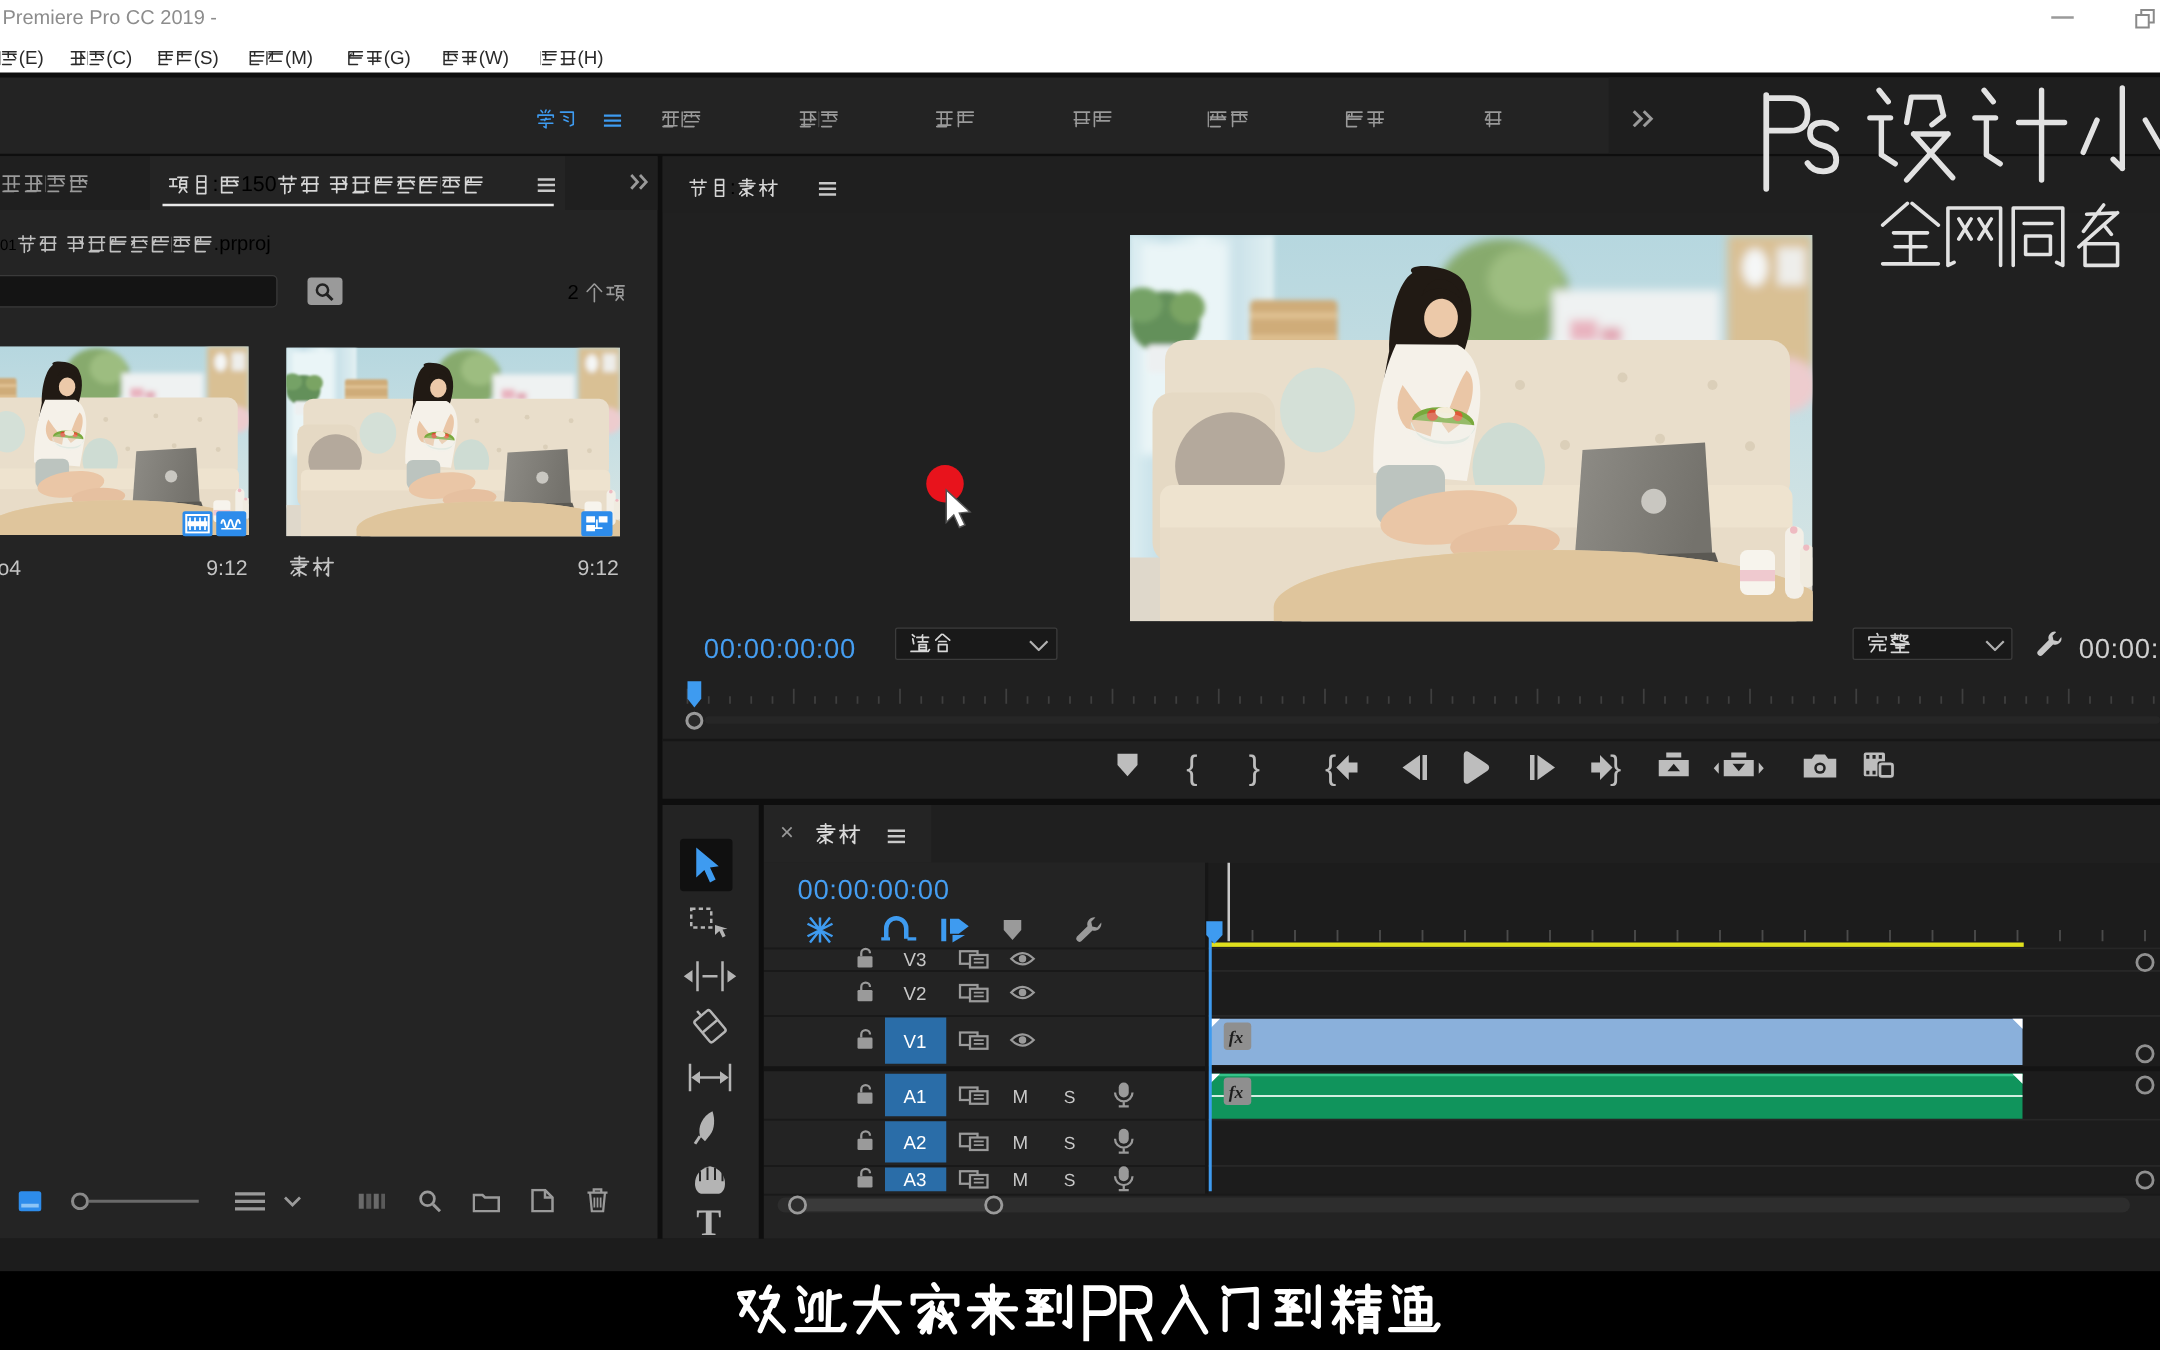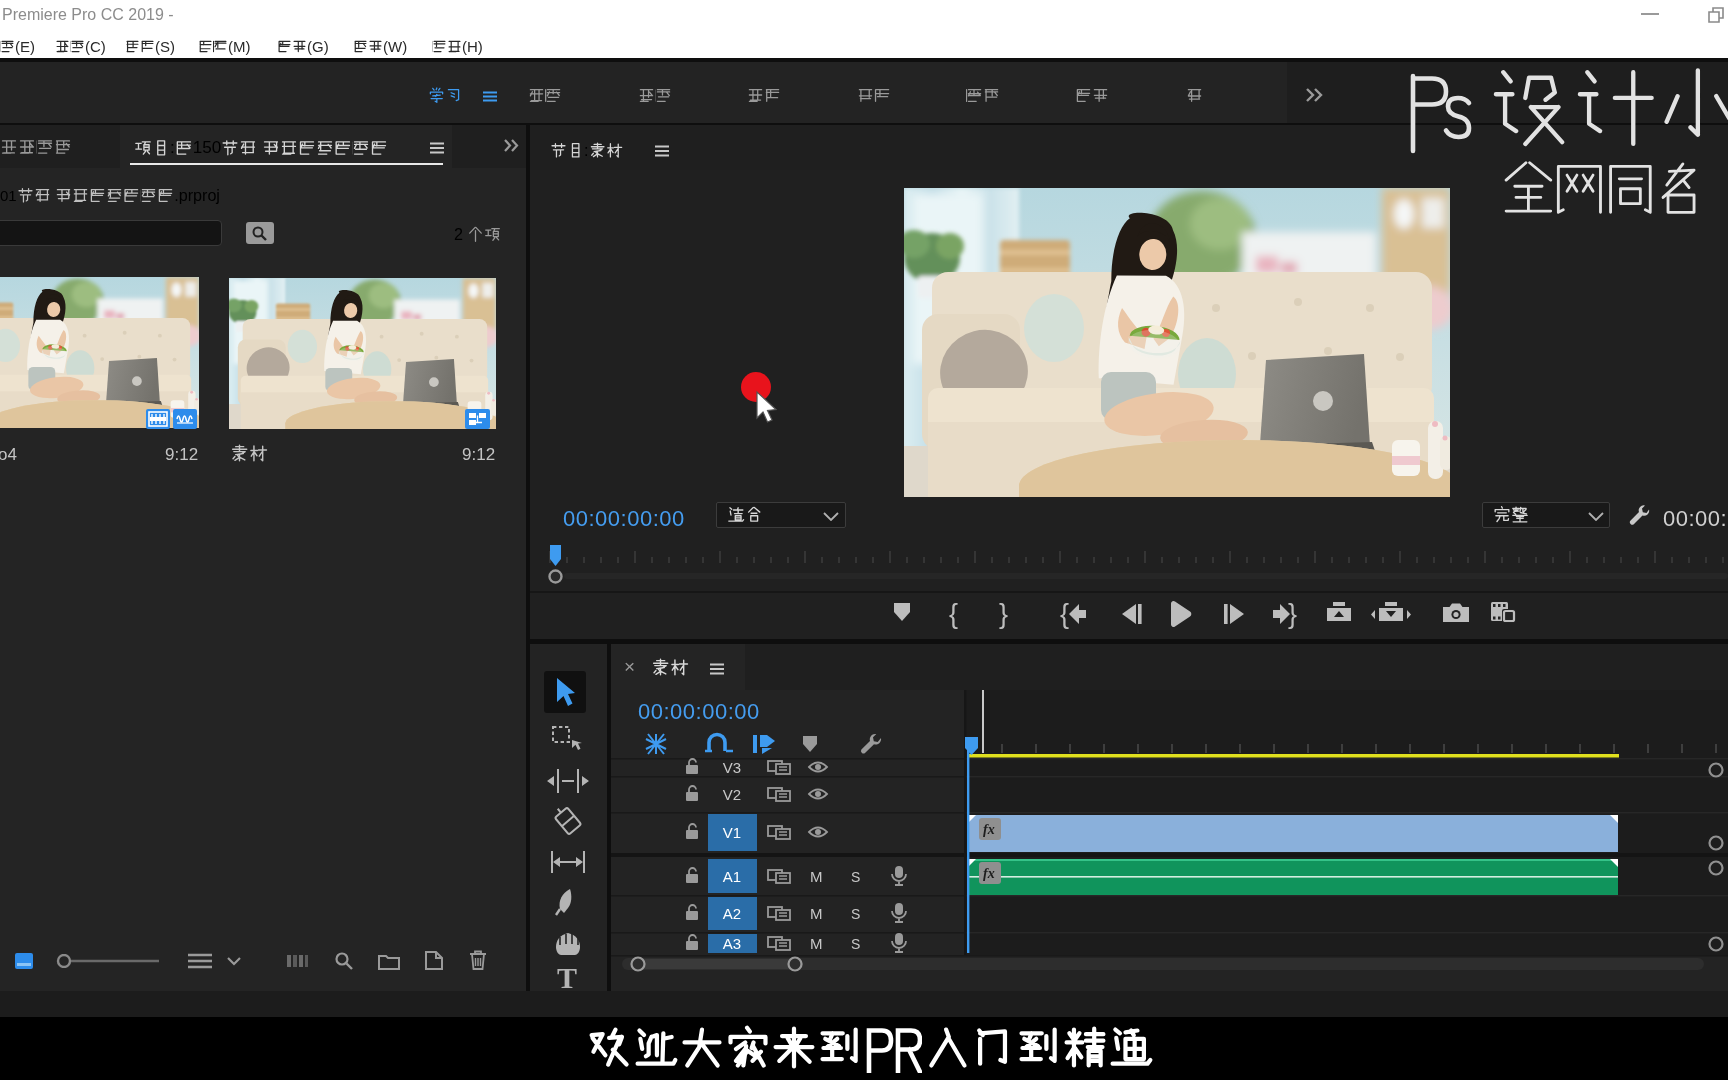--- a/index.html
+++ b/index.html
@@ -318,21 +318,21 @@
         </svg>
       </span>
  <svg class="abs" style="left:430px;top:17px" width="14" height="12" viewBox="0 0 14 12">
         <path d="M0 1.5h14M0 6h14M0 10.5h14" stroke="#c8c8c8" stroke-width="2"></path>
       </svg>
  <div class="abs" style="left:130px;top:38px;width:313px;height:2px;background:#e8e8e8"></div>
  <svg class="abs" style="left:503px;top:14px" width="18" height="13" viewBox="0 0 18 13">
         <path d="M2 1l5 5.5-5 5.5M9 1l5 5.5-5 5.5" fill="none" stroke="#9a9a9a" stroke-width="2.2"></path>
       </svg>
  <span class="hz abs" sz="17" lf="0.95" cl="#c0c0c0" style="left:0;top:61px">
-        <span style="white-space:pre;font-size:15px">01</span>
+        <span style="white-space:pre;font-size:12px">01</span>
         <svg style="display:block" width="17" height="17" viewBox="0 0 100 100">
           <path d="M12 22 L88 22M32 10 L32 32M68 10 L68 32M20 46 L80 46M62 46 L62 76M62 76 L54 82M38 46 L38 88" fill="none" stroke="#c0c0c0" stroke-width="7.5" stroke-linecap="round" stroke-linejoin="round"></path>
         </svg>
         <svg style="display:block" width="17" height="17" viewBox="0 0 100 100">
           <path d="M14 16 L86 16M36 16 L36 84M79 16 L79 74M14 45 L86 45M20 76 L80 76M26 28 L14 52" fill="none" stroke="#c0c0c0" stroke-width="7.5" stroke-linecap="round" stroke-linejoin="round"></path>
         </svg>
         <span style="white-space:pre;font-size:16.15px"> </span>
         <svg style="display:block" width="17" height="17" viewBox="0 0 100 100">
           <path d="M14 16 L86 16M41 16 L41 84M81 16 L81 66M14 45 L86 45M20 68 L80 68M68 30 L84 50" fill="none" stroke="#c0c0c0" stroke-width="7.5" stroke-linecap="round" stroke-linejoin="round"></path>
         </svg>

